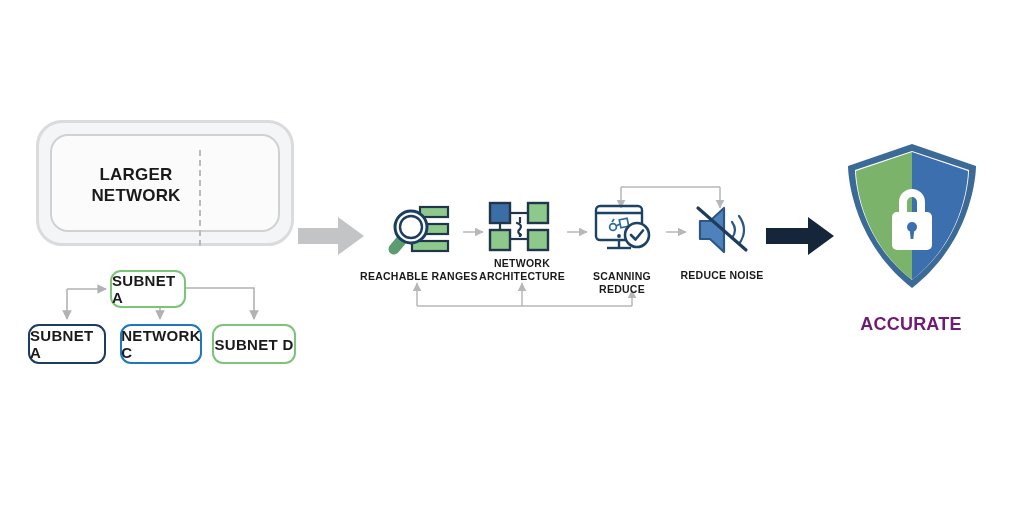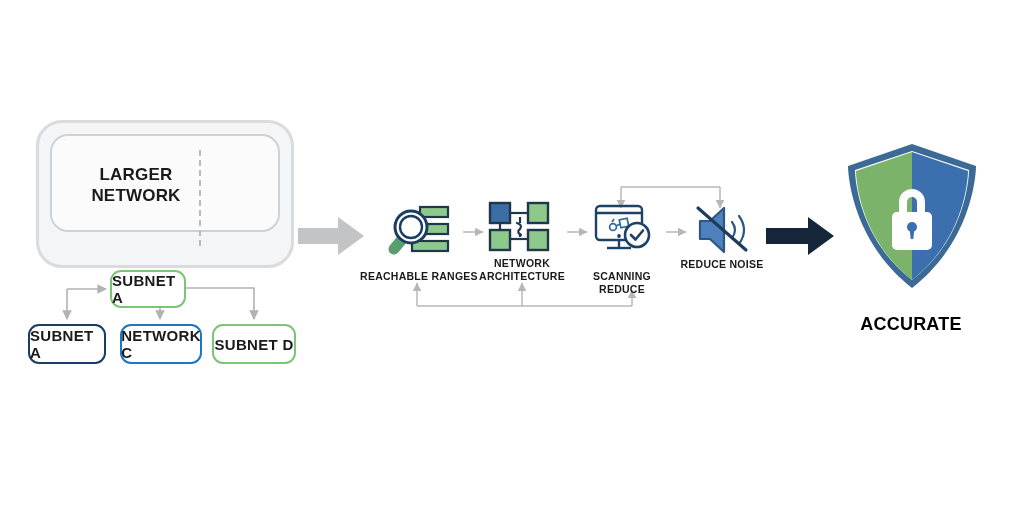--- a/index.html
+++ b/index.html
@@ -23,21 +23,21 @@
     width: 1024px;
     height: 516px;
   }
   .abs { position: absolute; }
 
   
   #larger-network-outer {
     left: 36px;
     top: 120px;
     width: 258px;
-    height: 148px;
+    height: 126px;
     border: 3px solid #d9dbdc;
     border-radius: 26px;
     background: #f4f5f6;
     box-sizing: border-box;
   }
   #larger-network-inner {
     left: 11px;
     top: 11px;
     right: 11px;
     bottom: 11px;
@@ -107,30 +107,30 @@
     text-align: center;
     font-size: 10.5px;
     font-weight: bold;
     color: #1a1a1a;
     line-height: 13px;
     letter-spacing: 0.25px;
   }
   #label-scanning   { left: 357px; top: 270px; width: 124px; }
   #label-network    { left: 470px; top: 257px; width: 104px; }
   #label-reachable  { left: 575px; top: 270px; width: 94px; }
-  #label-noise      { left: 670px; top: 258px; width: 104px; }
+  #label-noise      { left: 670px; top: 269px; width: 104px; }
 
   
   #accurate-label {
     left: 826px; top: 313px;
     width: 170px;
     text-align: center;
     font-size: 18px;
     font-weight: bold;
-    color: #000000;
+    color: #701a75;
     line-height: 23px;
     letter-spacing: 0.2px;
   }
 
   svg { display: block; overflow: visible; }
 </style>
 </head>
 <body>
 
 <div id="canvas">

